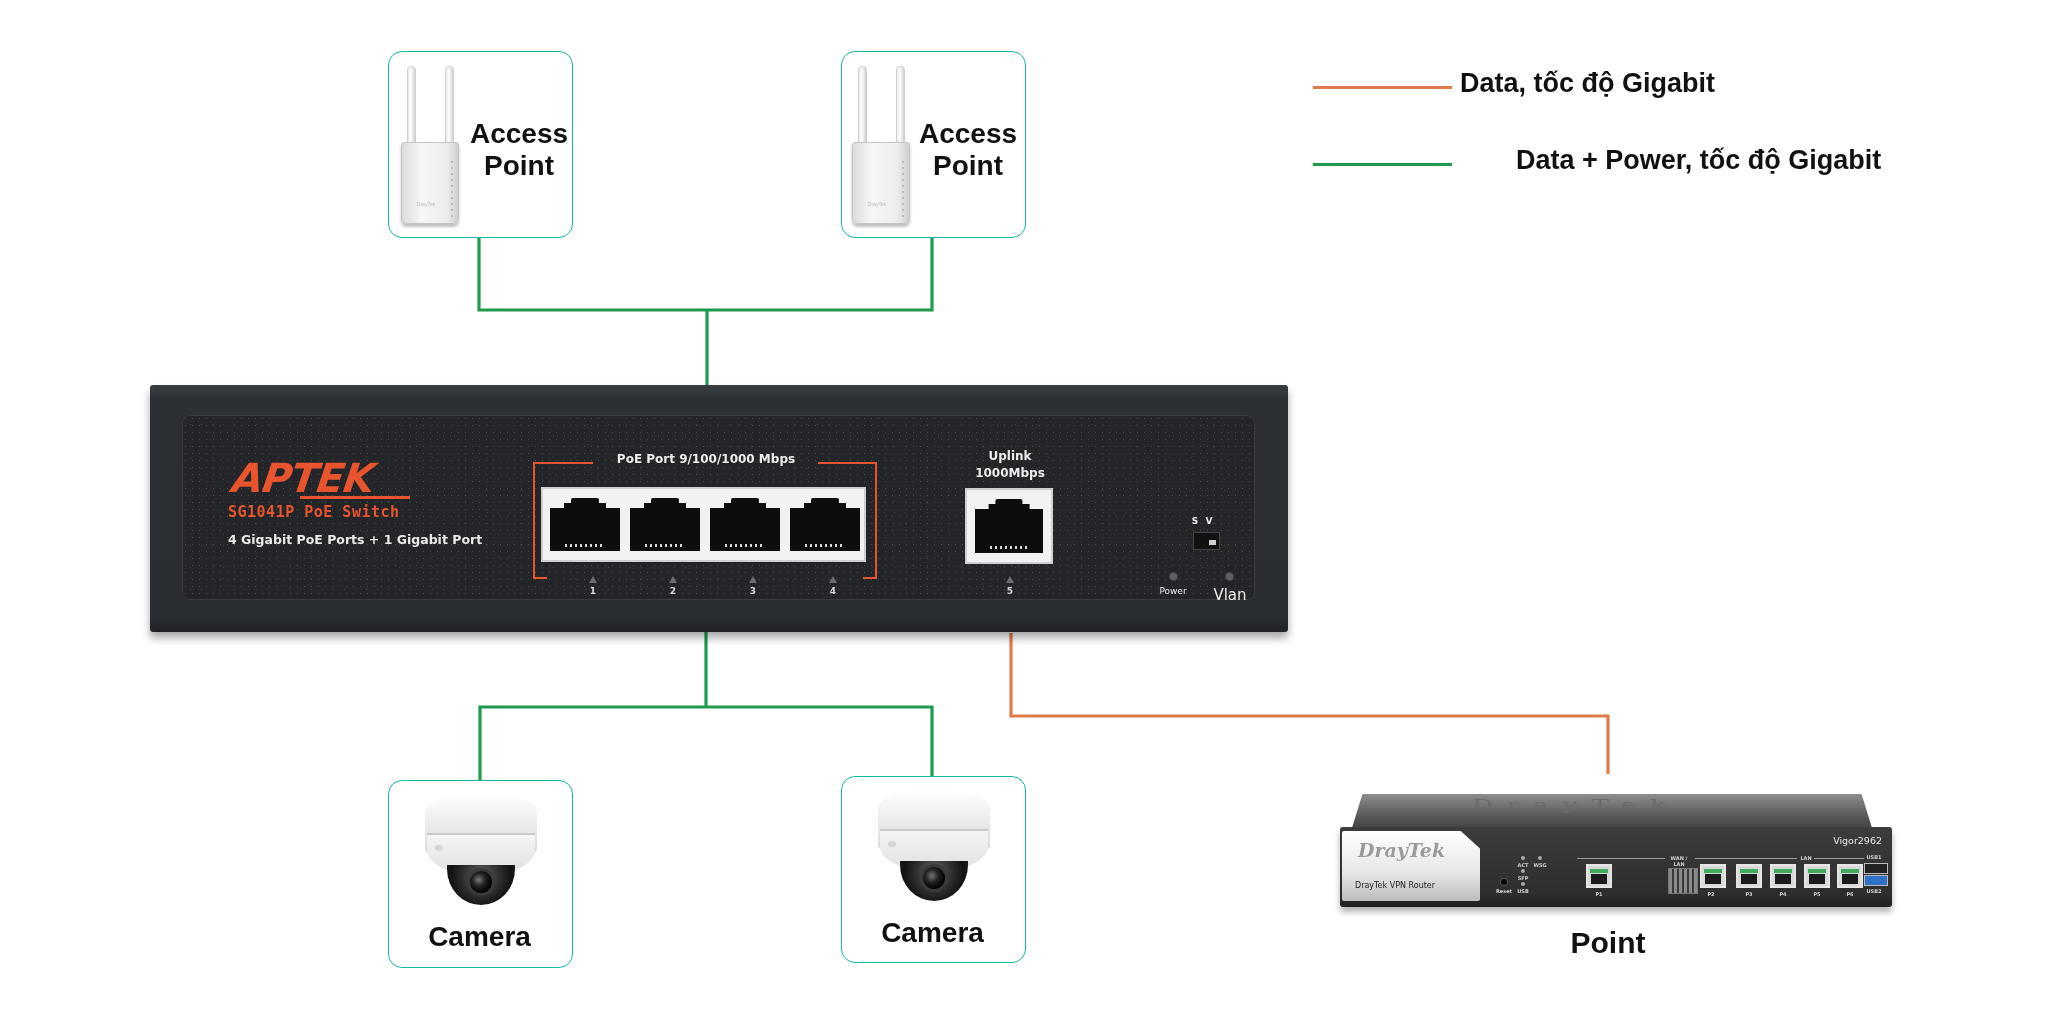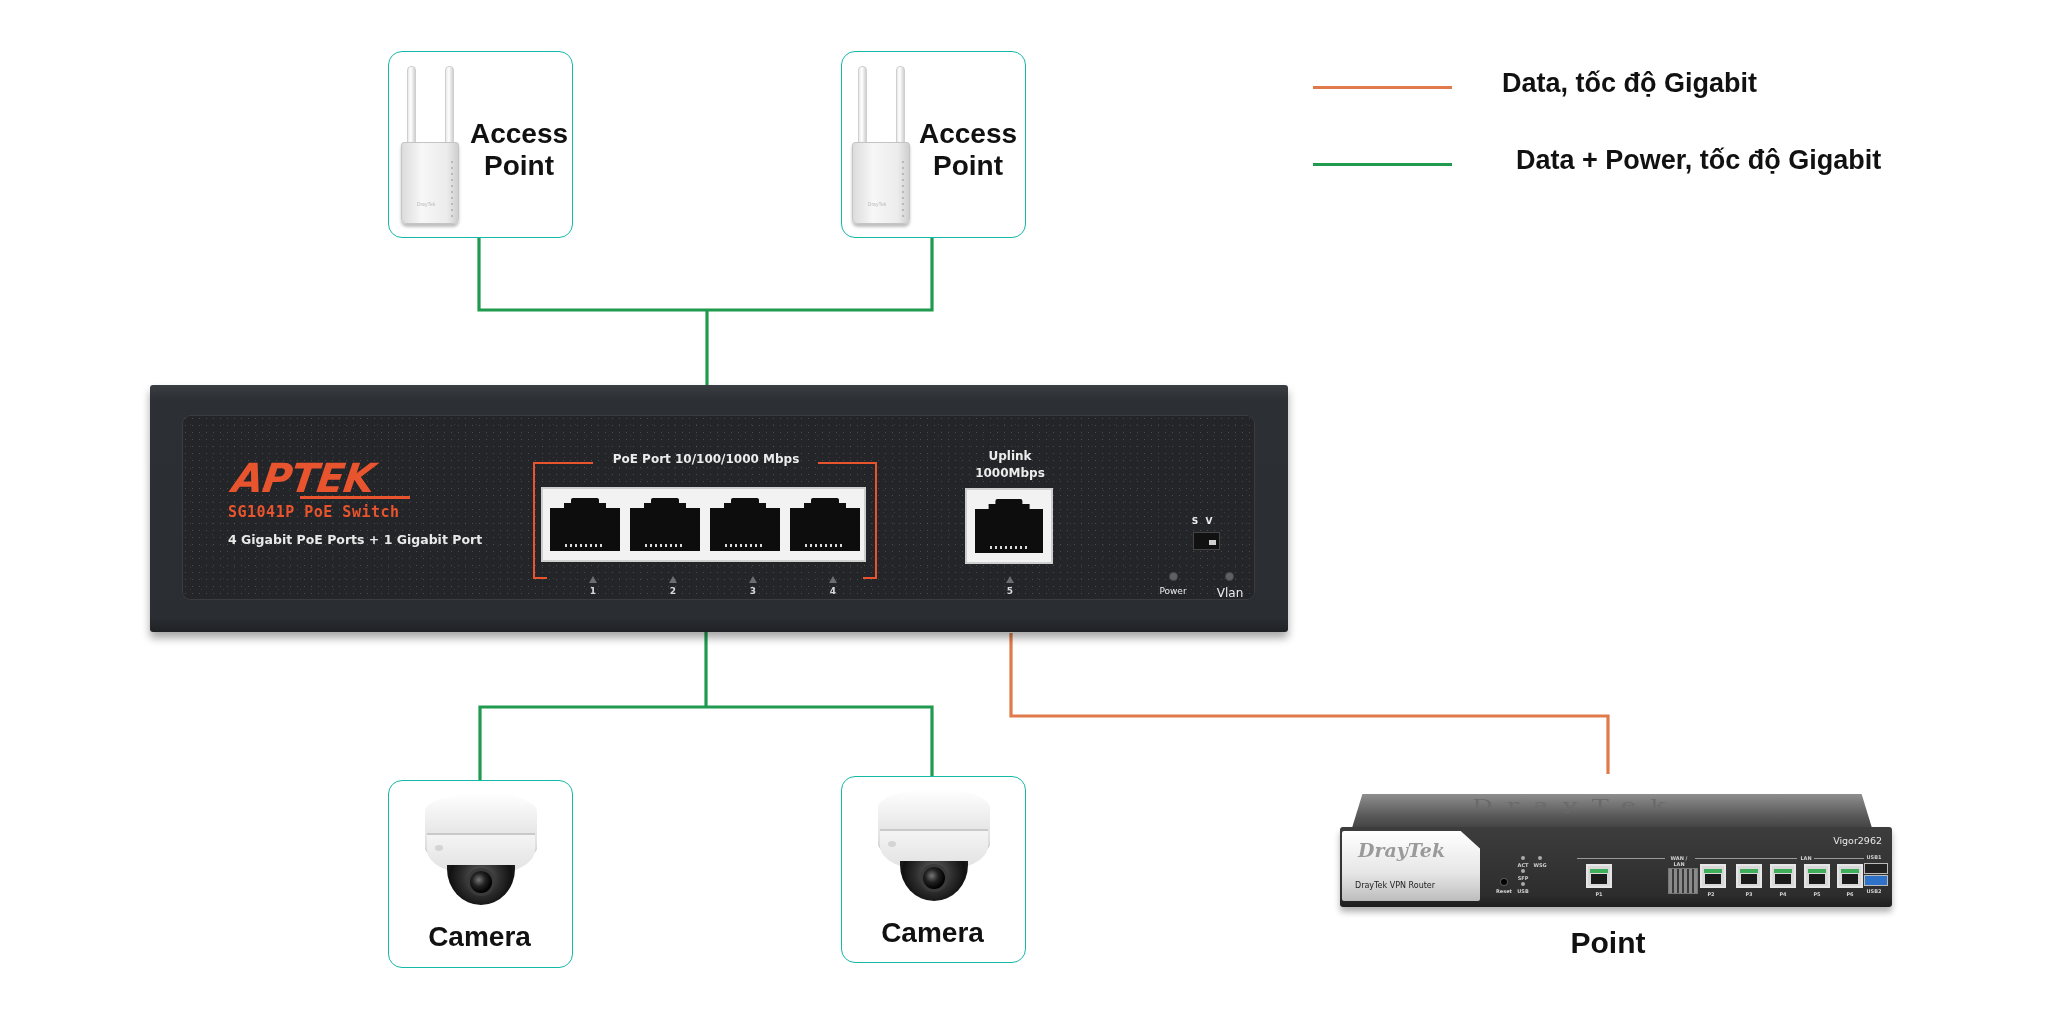--- a/index.html
+++ b/index.html
@@ -90,21 +90,21 @@
     <polyline class="w-poe" points="479,237 479,310 932,310 932,237" stroke="#1f9a4e"></polyline>
     <line class="w-poe" x1="707" y1="310" x2="707" y2="386" stroke="#1f9a4e"></line>
     <line class="w-poe" x1="706" y1="632" x2="706" y2="707" stroke="#1f9a4e"></line>
     <polyline class="w-poe" points="480,780 480,707 932,707 932,776" stroke="#1f9a4e"></polyline>
     <polyline class="w-data" points="1011,633 1011,716 1608,716 1608,774" stroke="#e07a4a"></polyline>
   </g>
 </svg>
 
 <div>
   <div class="legend-line abs" style="left: 1313px; top: 86px; width: 139px; background: rgb(224, 122, 74);"></div>
-  <div class="legend-text" style="left:1502px; top:68px;">Data, tốc độ Gigabit</div>
+  <div class="legend-text" style="left:1460px; top:68px;">Data, tốc độ Gigabit</div>
   <div class="legend-line abs" style="left: 1313px; top: 163px; width: 139px; background: rgb(31, 154, 78);"></div>
   <div class="legend-text" style="left:1516px; top:145px;">Data + Power, tốc độ Gigabit</div>
 </div>
 
 <div class="card" style="left:388px; top:51px; width:185px; height:187px;">
   <div class="ap-dev" style="left:12px; top:14px; width:58px; height:160px;">
     <div class="ap-ant" style="left:6px; top:0; height:78px;"></div>
     <div class="ap-ant" style="left:44px; top:0; height:78px;"></div>
     <div class="ap-body" style="left:0; top:76px; width:56px; height:80px;">
       <div class="ap-leds"></div>
@@ -137,21 +137,21 @@
     <div class="sw-logo">APTEK</div>
     <div class="sw-logo-underline"></div>
     <div class="sw-model">SG1041P PoE Switch</div>
     <div class="sw-sub">4 Gigabit PoE Ports + 1 Gigabit Port</div>
 
     <div class="poe-bracket" style="left:351px; top:47px; width:344px; height:117px; border-top:none; border-bottom:none;"></div>
     <div class="abs" style="left:351px; top:47px; width:60px; height:2px; background:#e8542e;"></div>
     <div class="abs" style="left:636px; top:47px; width:59px; height:2px; background:#e8542e;"></div>
     <div class="abs" style="left:351px; top:162px; width:14px; height:2px; background:#e8542e;"></div>
     <div class="abs" style="left:681px; top:162px; width:14px; height:2px; background:#e8542e;"></div>
-    <div class="sw-label" style="left:412px; top:37px; width:224px; font-size:12px;">PoE Port 10/100/1000 Mbps</div>
+    <div class="sw-label" style="left:412px; top:37px; width:224px; font-size:12px;">PoE Port 9/100/1000 Mbps</div>
 
     <div class="poe-frame" style="left:359px; top:72px; width:325px; height:75px;">
       <div class="rj45" style="left:7px; top:19px; width:70px; height:43px;">
           <div class="tab"></div>
           <div class="tab2"></div>
           <div class="pins"></div>
         </div>
       <div class="rj45" style="left:87px; top:19px; width:70px; height:43px;">
           <div class="tab"></div>
           <div class="tab2"></div>
@@ -193,21 +193,21 @@
     <div class="port-num" style="left:818px; top:171px;">5</div>
 
     <div class="sw-label" style="left:1007px; top:101px; width:12px; font-size:9px;">S</div>
     <div class="sw-label" style="left:1021px; top:101px; width:12px; font-size:9px;">V</div>
     <div class="dip" style="left:1011px; top:117px;">
         <div class="dip-knob"></div>
       </div>
     <div class="led-dot" style="left:988px; top:158px;"></div>
     <div class="led-dot" style="left:1044px; top:158px;"></div>
     <div class="sw-label" style="left:966px; top:171px; width:50px; font-size:9px; font-weight:normal;">Power</div>
-    <div class="sw-label" style="left:1030px; top:171px; width:36px; font-size:12px; font-weight:normal;">Vlan</div>
+    <div class="sw-label" style="left:1030px; top:171px; width:36px; font-size:15px; font-weight:normal;">Vlan</div>
   </div>
 </div>
 
 <div class="card" style="left:388px; top:780px; width:185px; height:188px;">
   <div class="cam" style="left:36px; top:12px; width:112px; height:112px;">
     <div class="cam-top"></div>
       <div class="cam-ring"></div>
       <div class="cam-hole"></div>
       <div class="cam-dome"></div>
       <div class="cam-lens"></div>

